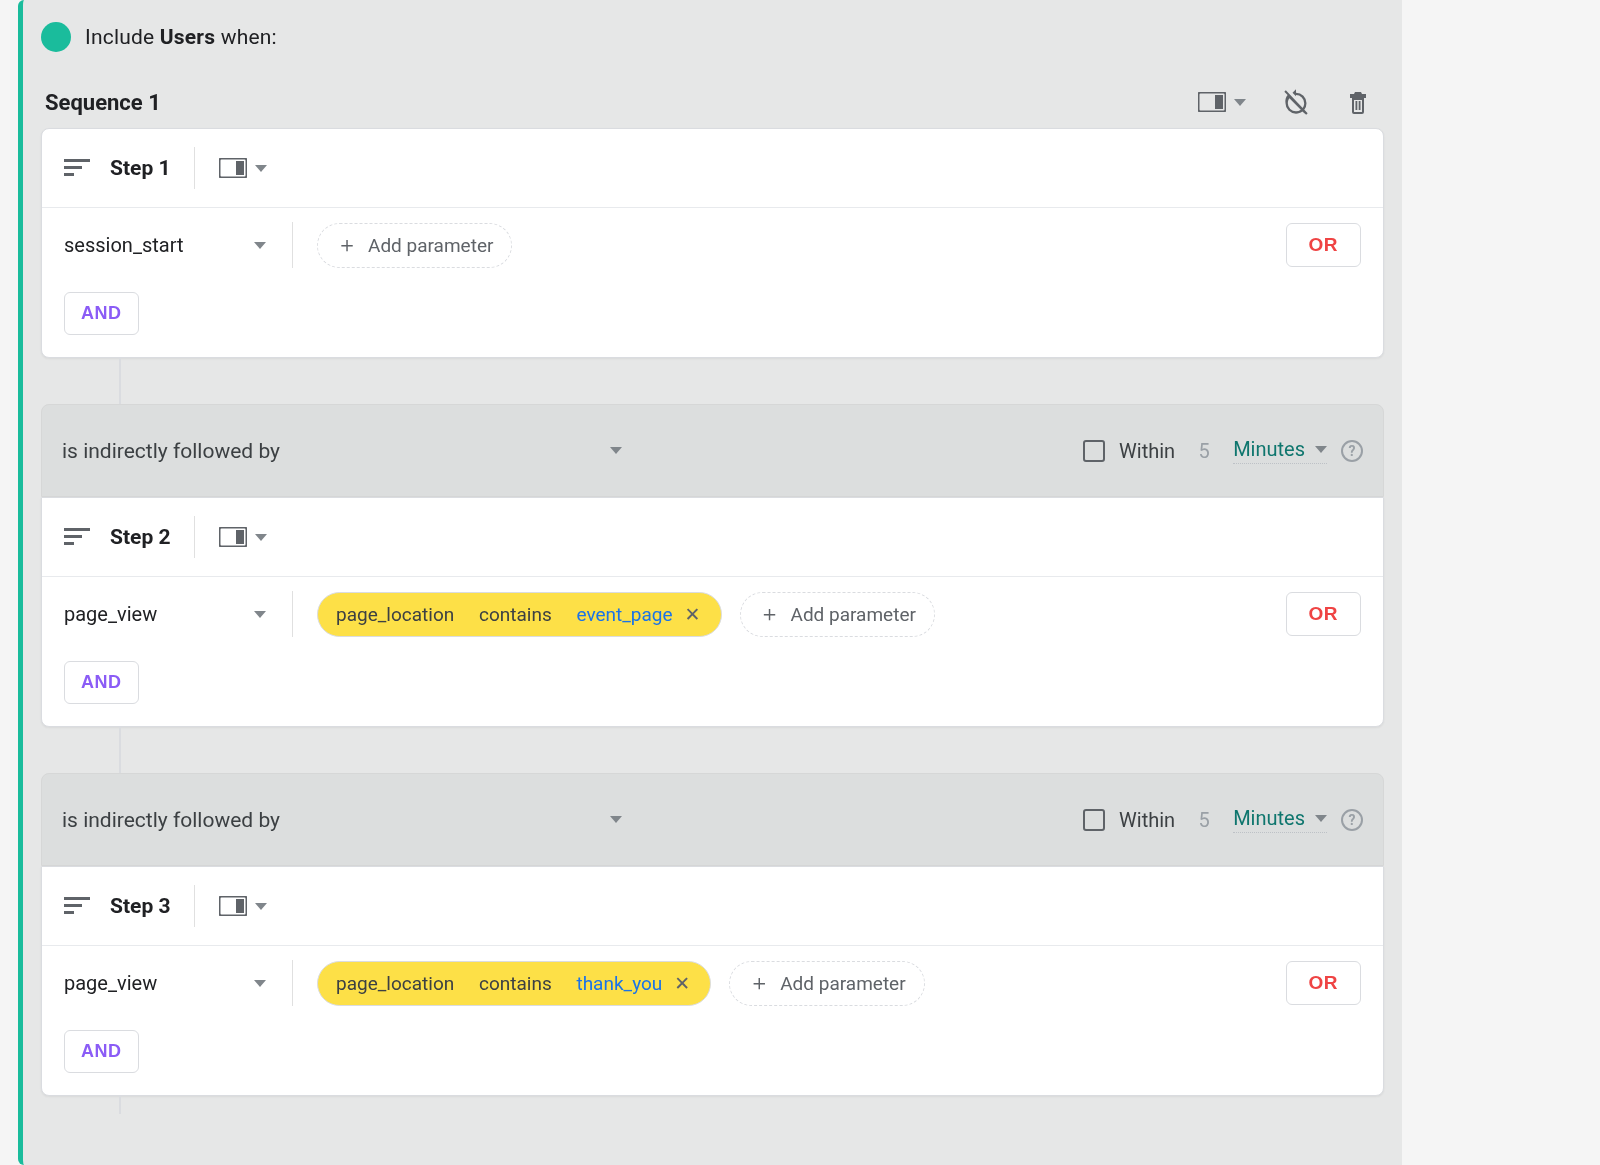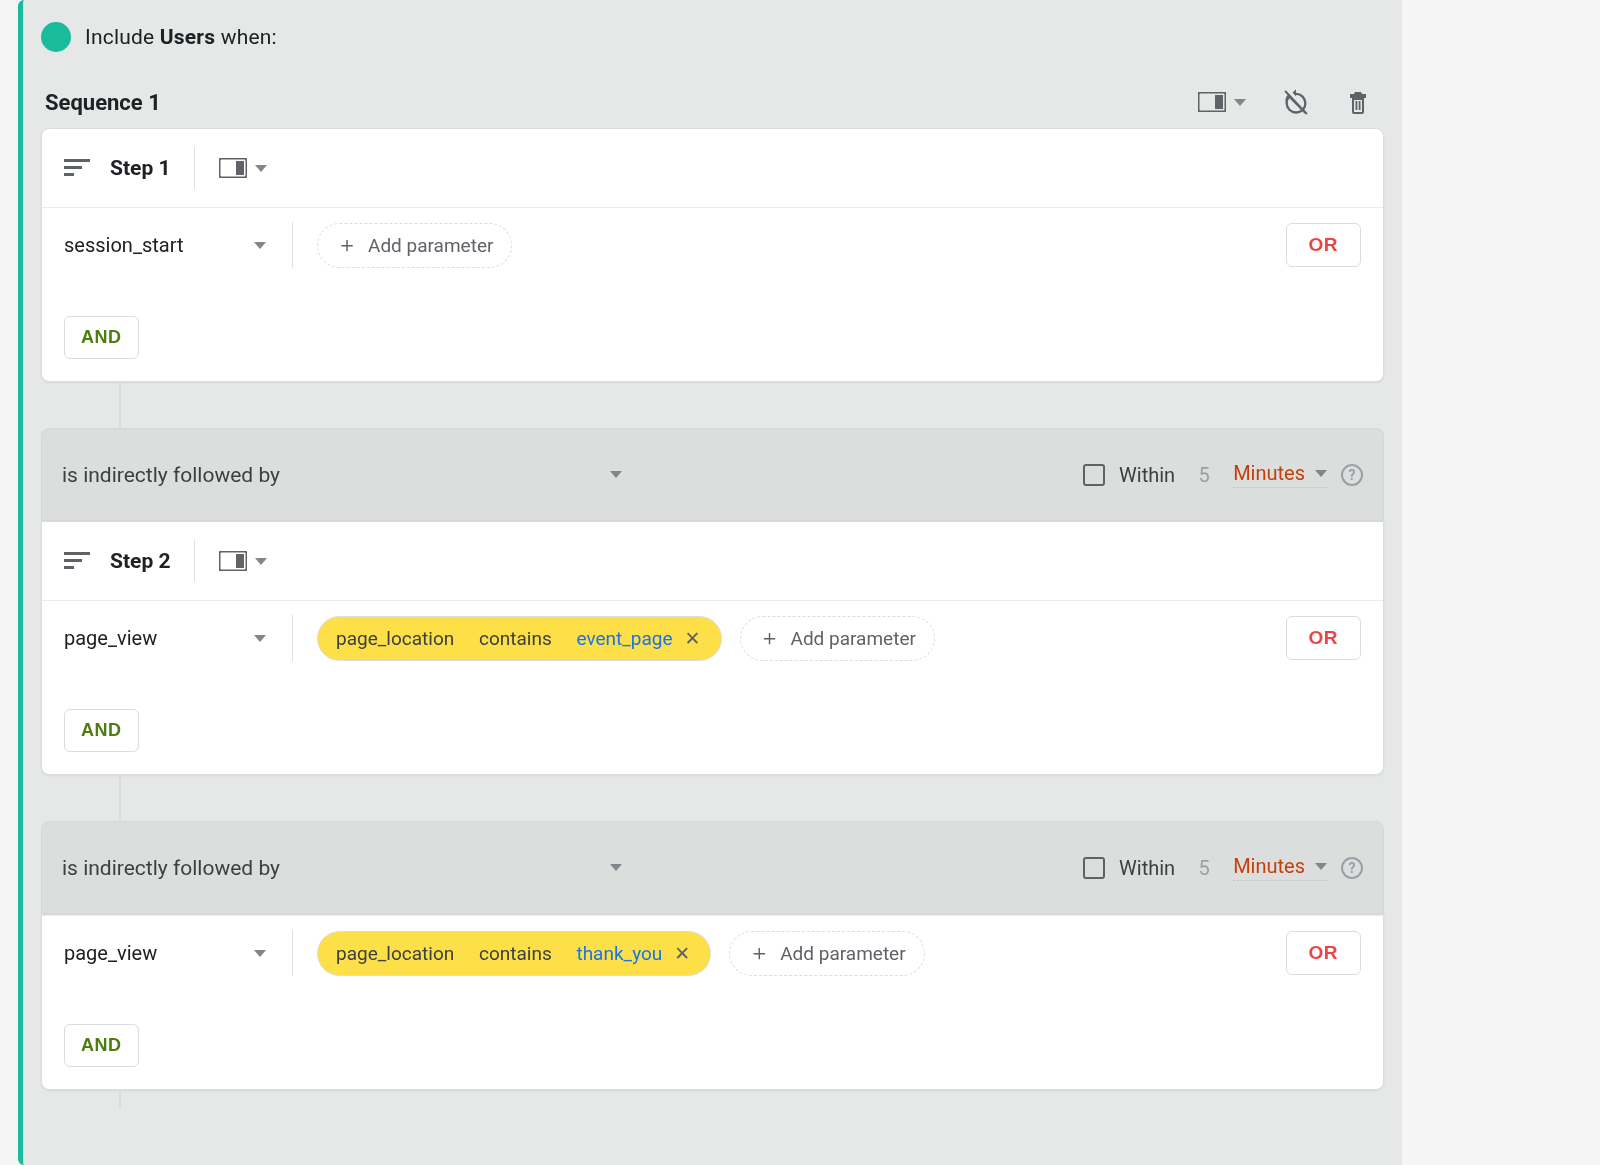--- a/index.html
+++ b/index.html
@@ -109,29 +109,28 @@
     border-radius: 6px;
     padding: 10px 22px;
     font-size: 19px;
     letter-spacing: .5px;
     background: #fff;
     cursor: pointer;
   }
   .and-row { padding: 10px 22px 22px; }
   .and-btn {
     border: 1px solid #dadce0;
-    color: #4d7c0f;
+    color: #8b5cf6;
     font-weight: 700;
     border-radius: 6px;
     padding: 10px 16px;
     font-size: 18px;
     letter-spacing: .5px;
     background: #fff;
     cursor: pointer;
-    margin-top: 24px;
   }
 
   .connector-line {
     width: 2px; height: 46px; background: #dadce0; margin-left: 78px;
   }
 
   .followed-bar {
     display: flex; align-items: center;
     background: #dcdede;
     border: 1px solid #d6d7d7;
@@ -150,21 +149,21 @@
     width: 22px; height: 22px;
     border: 2.5px solid #5f6368;
     border-radius: 3px;
     display: inline-block;
     cursor: pointer;
   }
   .within-label { font-size: 20px; color: #3c4043; }
   .within-val { font-size: 20px; color: #9aa0a6; width: 30px; text-align: center; }
   .unit-select {
     display: flex; align-items: center; gap: 10px;
-    font-size: 20px; color: #c2410c;
+    font-size: 20px; color: #0f766e;
     border-bottom: 1px dotted #bdc1c6;
     padding-bottom: 2px;
     cursor: pointer;
   }
   .help {
     width: 22px; height: 22px; border-radius: 50%;
     border: 2px solid #9aa0a6; color: #9aa0a6;
     display: inline-flex; align-items: center; justify-content: center;
     font-size: 14px; font-weight: 700;
     cursor: pointer;
@@ -337,20 +336,42 @@
       <span class="within-label">Within</span>
       <span class="within-val">5</span>
       <span class="unit-select">
         <span>Minutes</span>
         <span class="caret-sm"></span>
       </span>
       <span class="help">?</span>
     </div>
 
     <div class="card" style="border-top-left-radius:0;border-top-right-radius:0">
+      <div class="card-header">
+        <div class="step-label">
+          <span class="icon">
+            <svg class="step-sort-icon" viewBox="0 0 26 18">
+                <rect x="0" y="0" width="26" height="3" fill="#5f6368"></rect>
+                <rect x="0" y="7" width="18" height="3" fill="#5f6368"></rect>
+                <rect x="0" y="14" width="10" height="3" fill="#5f6368"></rect>
+              </svg>
+          </span>
+          <span>Step 3</span>
+        </div>
+        <div class="vsep"></div>
+        <span class="scope-toggle">
+          <span class="icon">
+            <svg width="28" height="20" viewBox="0 0 28 20">
+                <rect x="0.5" y="0.5" width="27" height="19" rx="2" fill="none" stroke="#5f6368" stroke-width="2"></rect>
+                <rect x="17" y="3" width="8" height="14" fill="#5f6368"></rect>
+              </svg>
+          </span>
+          <span class="caret-sm"></span>
+        </span>
+      </div>
 
       <div class="criteria-row">
         <div class="event-select">
           <span>page_view</span>
           <span class="caret-sm"></span>
         </div>
         <div class="sep-v"></div>
 
         <div class="chip filter">
           <span>page_location</span>&nbsp;<span>contains</span>&nbsp;<span class="val">thank_you</span>

